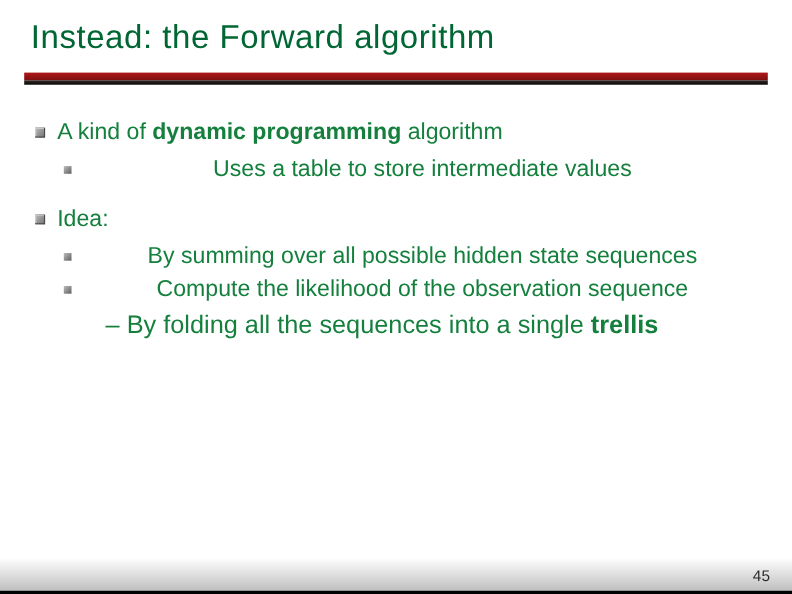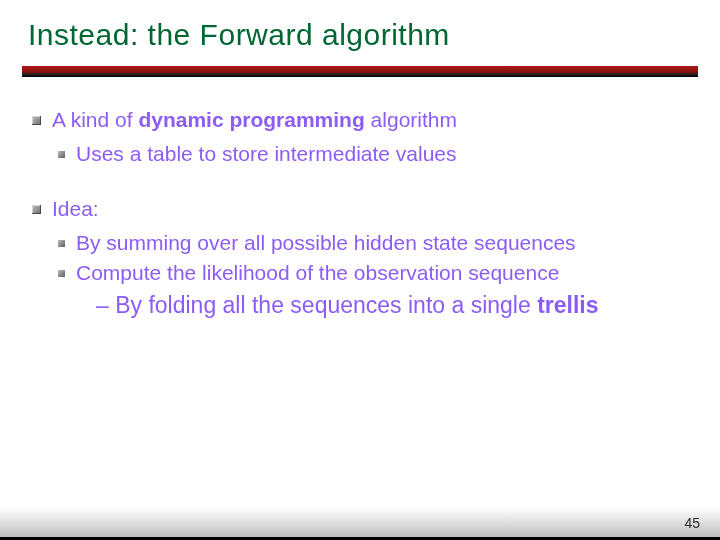--- a/index.html
+++ b/index.html
@@ -2,25 +2,25 @@
 <html><head>
 <meta charset="utf-8">
 <style>
   * { margin: 0; padding: 0; box-sizing: border-box; }
   html, body { width: 720px; height: 540px; font-family: Verdana, Geneva, sans-serif; background: #fff; overflow: hidden; }
   .slide { width: 720px; height: 540px; position: relative; padding: 18px 28px 0 28px; }
   .title { color: #006633; font-size: 30px; font-weight: 400; letter-spacing: 0.5px; margin-bottom: 14px; }
   .rule { position: relative; height: 18px; margin: 0 -6px 22px -6px; }
   .rule .bar-red { position: absolute; left: 0; right: 0; top: 0; height: 7px; background: linear-gradient(to bottom, #b01818 0%, #7a0f0f 100%); }
   .rule .bar-shade { position: absolute; left: 0; right: 0; top: 7px; height: 4px; background: linear-gradient(to bottom, #3a2a2a 0%, #1a1515 60%, #000 100%); }
-  .content { color: #8b5cf6; font-size: 21px; line-height: 1.35; }
+  .content { color: #15803d; font-size: 21px; line-height: 1.35; }
   .lvl1 { position: relative; padding-left: 24px; margin-bottom: 6px; }
   .lvl1::before { content: ""; position: absolute; left: 4px; top: 10px; width: 9px; height: 9px; background: #7a7a7a; }
   .lvl1::after { content: ""; position: absolute; left: 4px; top: 10px; width: 9px; height: 9px; background: linear-gradient(135deg, #bdbdbd 0%, #6e6e6e 100%); box-shadow: inset -1px -1px 0 #4a4a4a, inset 1px 1px 0 #d4d4d4; }
-  .lvl2 { position: relative; padding-left: 48px; margin-bottom: 2px; }
+  .lvl2 { position: relative; padding-left: 48px; margin-bottom: 2px; text-align: center; }
   .lvl2::before { content: ""; position: absolute; left: 30px; top: 11px; width: 7px; height: 7px; background: linear-gradient(135deg, #bdbdbd 0%, #5e5e5e 100%); }
   .lvl3 { position: relative; padding-left: 68px; margin-bottom: 19px; font-size: 23px; }
   .lvl3-prefix { display: inline; }
   .bold { font-weight: 700; }
   .footer { position: absolute; left: 0; right: 0; bottom: 0; }
   .footer .grad { height: 30px; background: linear-gradient(to bottom, #ffffff 0%, #d9d9d9 60%, #bfbfbf 100%); }
   .footer .edge { height: 3px; background: #000; }
   .footer-course { position: absolute; right: 160px; bottom: 9px; font-size: 13px; color: #2b2b2b; }
   .footer-num { position: absolute; right: 20px; bottom: 9px; font-size: 14px; color: #2b2b2b; }
 </style>
@@ -36,21 +36,21 @@
 
   <div class="content">
 
     <div class="lvl1">
       <span>A kind of </span><span class="bold">dynamic programming</span><span> algorithm</span>
     </div>
     <div class="lvl2">
       <span>Uses a table to store intermediate values</span>
     </div>
 
-    <div class="lvl1" style="margin-top:26px">
+    <div class="lvl1" style="margin-top:16px">
       <span>Idea:</span>
     </div>
     <div class="lvl2">
       <span>By summing over all possible hidden state sequences</span>
     </div>
     <div class="lvl2">
       <span>Compute the likelihood of the observation sequence</span>
     </div>
     <div class="lvl3">
       <span class="lvl3-prefix">– By folding all the sequences into a single </span><span class="bold">trellis</span>

